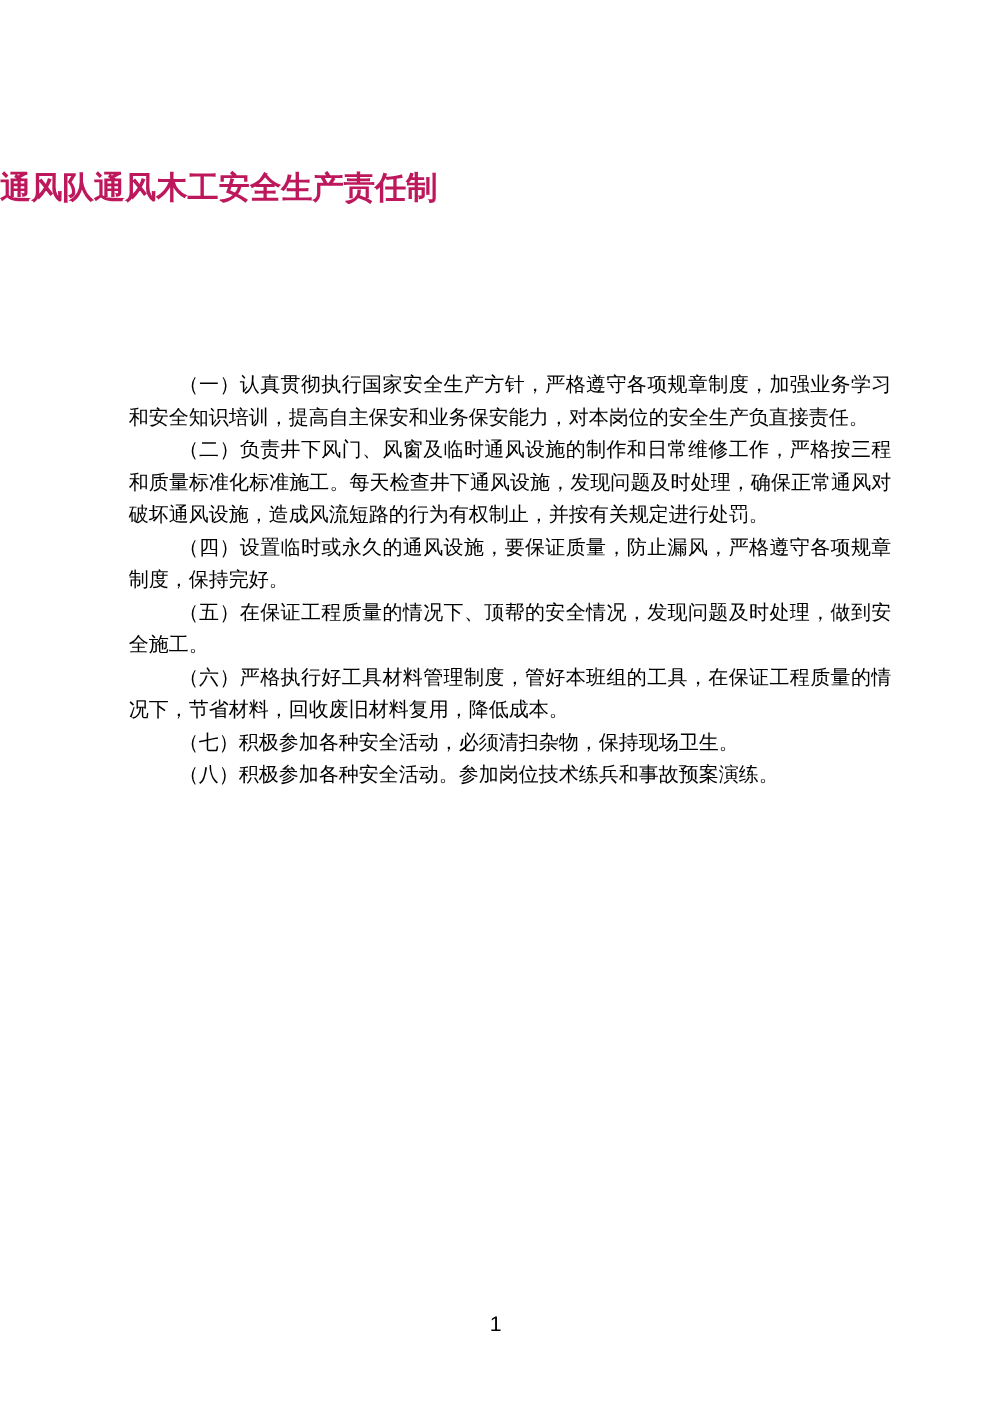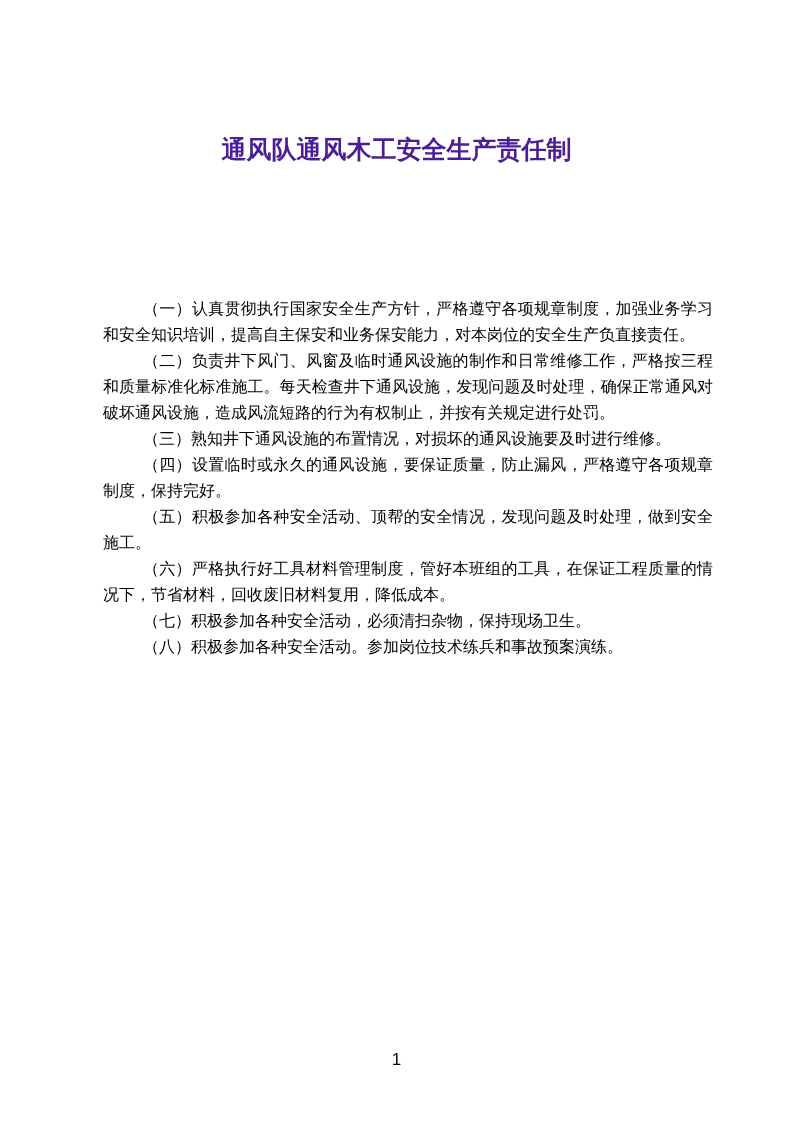--- a/index.html
+++ b/index.html
@@ -14,25 +14,24 @@
     background: #ffffff;
     color: #000000;
     font-family: "Liberation Sans", sans-serif;
     overflow: hidden;
   }
   .doc-title {
     position: absolute;
     top: 133px;
     left: 0;
     width: 100%;
-    text-align: center;
     font-size: 25px;
     font-weight: bold;
     letter-spacing: 0px;
-    color: #4c1d95;
+    color: #be185d;
   }
   .content {
     position: absolute;
     top: 296px;
     left: 103px;
     width: 610px;
   }
   .content p {
     margin: 0;
     font-size: 16px;
@@ -56,22 +55,21 @@
 </style>
 </head>
 <body>
 
 <div class="page">
   <div class="doc-title">通风队通风木工安全生产责任制</div>
 
   <div class="content">
     <p>（一）认真贯彻执行国家安全生产方针，严格遵守各项规章制度，加强业务学习和安全知识培训，提高自主保安和业务保安能力，对本岗位的安全生产负直接责任。</p>
     <p>（二）负责井下风门、风窗及临时通风设施的制作和日常维修工作，严格按三程和质量标准化标准施工。每天检查井下通风设施，发现问题及时处理，确保正常通风对破坏通风设施，造成风流短路的行为有权制止，并按有关规定进行处罚。</p>
-    <p>（三）熟知井下通风设施的布置情况，对损坏的通风设施要及时进行维修。</p>
     <p>（四）设置临时或永久的通风设施，要保证质量，防止漏风，严格遵守各项规章制度，保持完好。</p>
-    <p>（五）积极参加各种安全活动、顶帮的安全情况，发现问题及时处理，做到安全施工。</p>
+    <p>（五）在保证工程质量的情况下、顶帮的安全情况，发现问题及时处理，做到安全施工。</p>
     <p>（六）严格执行好工具材料管理制度，管好本班组的工具，在保证工程质量的情况下，节省材料，回收废旧材料复用，降低成本。</p>
     <p>（七）积极参加各种安全活动，必须清扫杂物，保持现场卫生。</p>
     <p>（八）积极参加各种安全活动。参加岗位技术练兵和事故预案演练。</p>
   </div>
 
   <div class="page-number">1</div>
 </div>
 
 </body></html>

